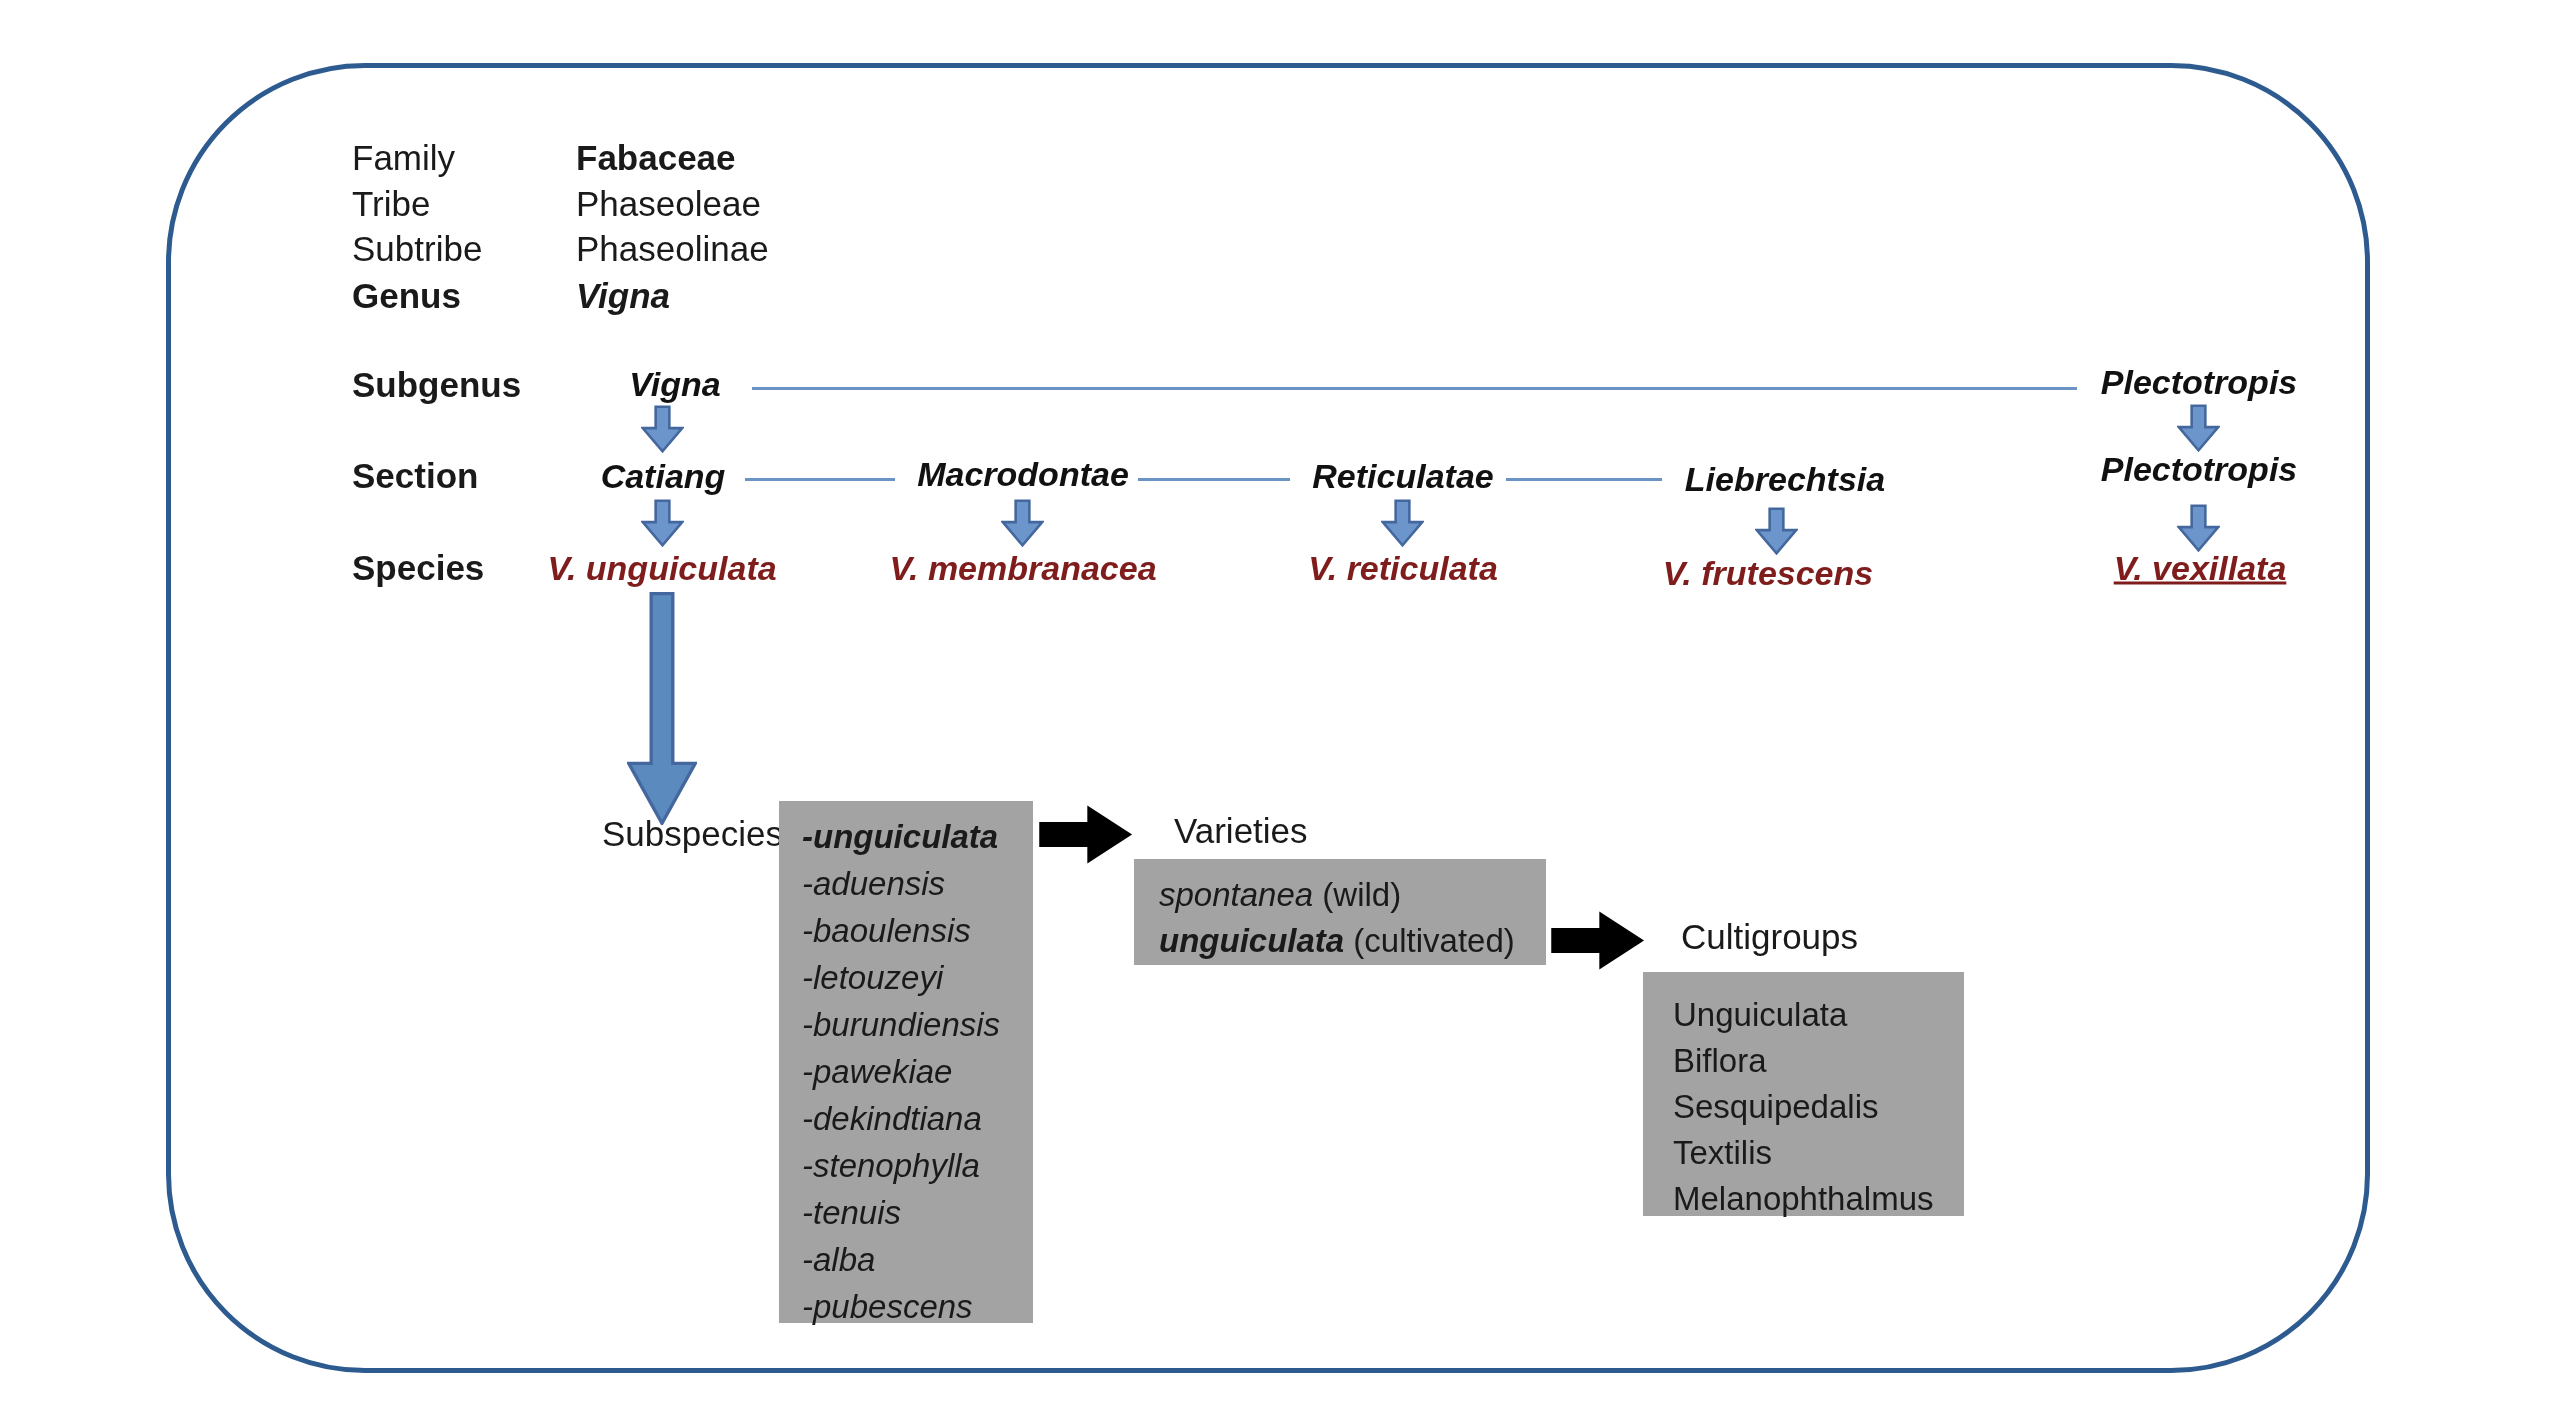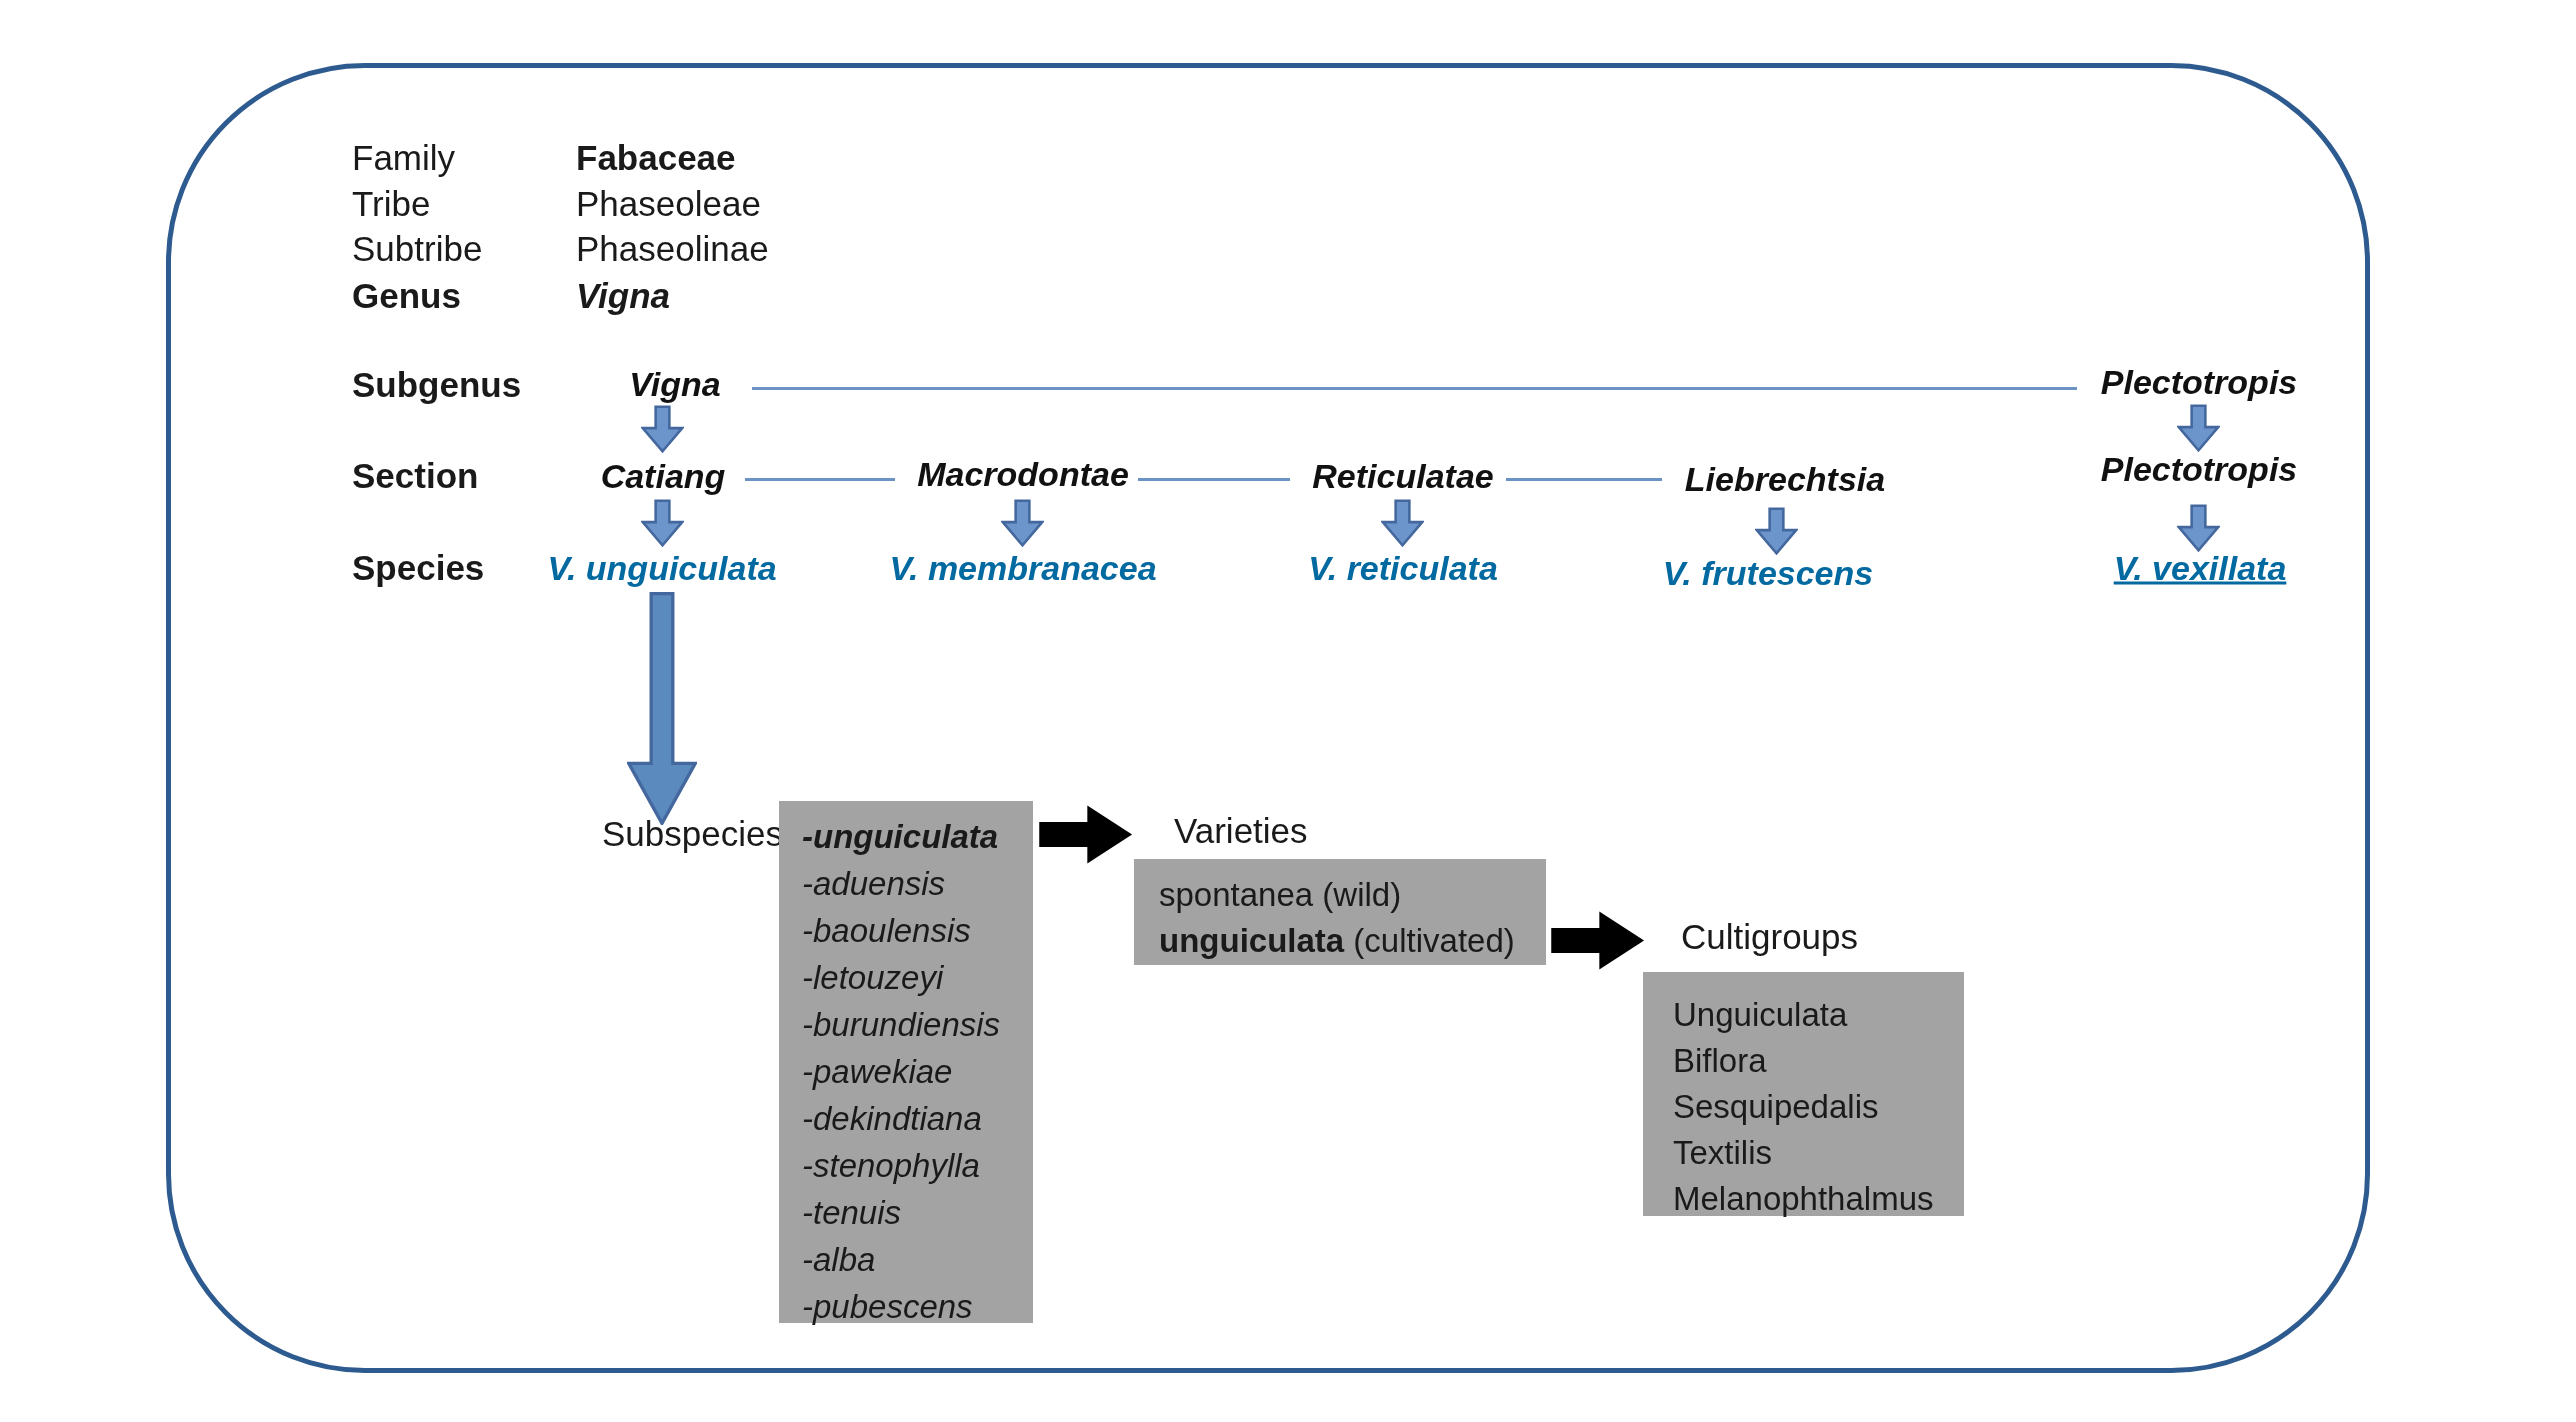--- a/index.html
+++ b/index.html
@@ -5,27 +5,27 @@
   html,body{margin:0;padding:0;background:#ffffff;}
   body{width:2576px;height:1423px;position:relative;font-family:"Liberation Sans","DejaVu Sans",sans-serif;color:#1a1a1a;}
   .canvas{position:absolute;inset:0;}
   .frame{position:absolute;left:166px;top:63px;width:2204px;height:1310px;border:5.8px solid #2E5B8F;border-radius:199px;box-sizing:border-box;}
   .abs{position:absolute;white-space:nowrap;}
   .vcenter{transform:translateY(-50%);margin-left:25px;}
   .ccenter{transform:translate(-50%,-50%);}
   .lbl{font-size:35px;font-weight:bold;}
   .plain{font-size:35px;}
   .taxon{font-size:34px;font-weight:bold;font-style:italic;color:#111;}
-  .species-name{font-size:34px;font-weight:bold;font-style:italic;color:#0369a1;}
+  .species-name{font-size:34px;font-weight:bold;font-style:italic;color:#7f1d1d;}
   .hline{position:absolute;height:3.3px;background:#6B94C5;}
   .gray-box{position:absolute;background:#a3a3a3;box-sizing:border-box;}
   .subsp-list{margin:0;padding:11.6px 0 0 23px;list-style:none;font-size:33px;font-style:italic;line-height:47px;}
   .subsp-list li:first-child{font-weight:bold;}
   .var-list{margin:0;padding:13.3px 0 0 25px;list-style:none;font-size:33px;line-height:46px;}
-  .var-name{}
+  .var-name{font-style:italic;}
   .var-name.cultivated{font-weight:bold;}
   .culti-list{margin:0;padding:20px 0 0 30px;list-style:none;font-size:33px;line-height:46px;}
   svg{display:block;}
 </style>
 </head>
 <body>
 
 <div class="canvas">
 
   <div class="frame"></div>

